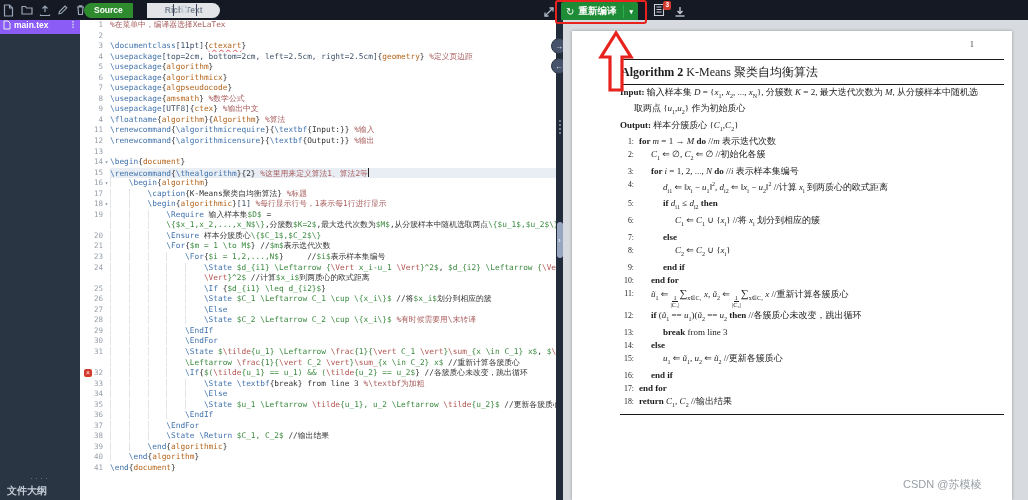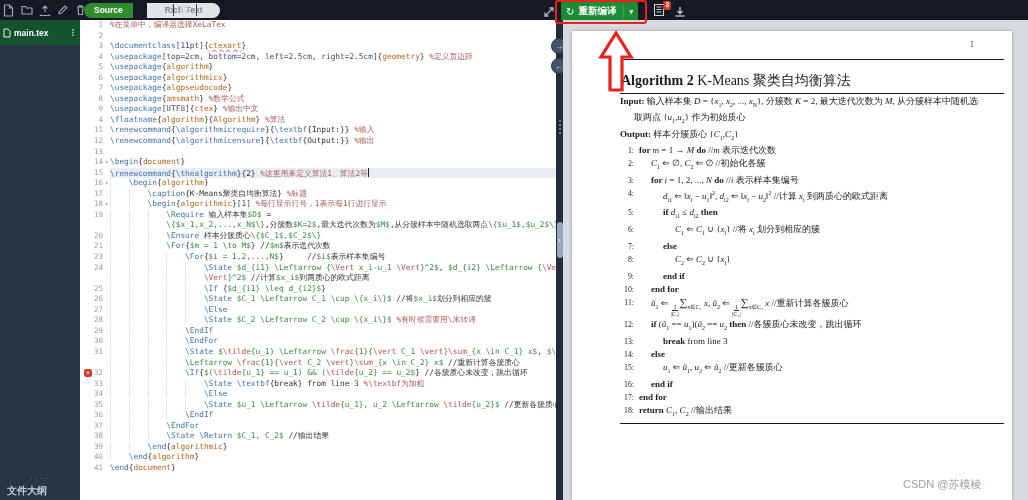--- a/index.html
+++ b/index.html
@@ -29,21 +29,21 @@
            border-radius:3px;box-sizing:border-box;pointer-events:none;z-index:9;}
   .logs{position:absolute;left:653px;top:3px;width:13px;height:15px;cursor:pointer;}
   .logs svg{stroke:#c8cfd8;fill:none;stroke-width:1.1;}
   .badge{position:absolute;right:-5px;top:-2px;background:#d43b2e;color:#fff;font-size:6.5px;font-weight:bold;
          border-radius:2px;padding:1px 2px;line-height:1;}
   .dl{position:absolute;left:674px;top:4px;cursor:pointer;}
   .dl svg{stroke:#c8cfd8;fill:none;stroke-width:1.3;}
 
   
   .tree{position:absolute;left:0;top:20px;width:80px;height:480px;background:#2a3544;}
-  .file-row{height:25px;background:#14532d;display:flex;align-items:center;color:#fff;
+  .file-row{height:14px;background:#8b5cf6;display:flex;align-items:flex-start;color:#fff;
             font-size:8.5px;font-weight:bold;padding:0 3px;gap:3px;cursor:pointer;}
   .file-row svg{stroke:#e8f2e8;fill:none;stroke-width:1;}
   .kebab{margin-left:auto;color:#dfe9df;font-size:8px;cursor:pointer;}
   .outline-handle{position:absolute;left:0;top:455px;width:100%;text-align:center;color:#6e7a8a;
                   font-size:9px;letter-spacing:2px;line-height:6px;cursor:row-resize;}
   .outline-header{position:absolute;left:7px;top:464px;color:#c3ccd6;font-size:10px;font-weight:bold;cursor:pointer;}
 
   
   .editor{position:absolute;left:80px;top:20px;width:476px;height:480px;background:#fff;overflow:hidden;}
   .code-row{display:flex;height:10.55px;}
@@ -74,22 +74,22 @@
           box-shadow:0 4px 0 #8b96a6,0 8px 0 #8b96a6,0 12px 0 #8b96a6;cursor:row-resize;}
   .d-thumb{position:absolute;left:0.5px;top:202px;width:6px;height:36px;background:#97a7c0;border-radius:3px;
            color:#fff;font-size:7px;display:flex;align-items:center;justify-content:center;cursor:pointer;}
 
   
   .pdf{position:absolute;left:563px;top:20px;width:465px;height:480px;background:#d7dade;}
   .page{position:absolute;left:9px;top:11px;width:440px;height:469px;background:#fff;
         box-shadow:0 0 3px rgba(0,0,0,.3);}
   .pagenum{position:absolute;right:38px;top:8px;font:8.5px "Liberation Serif",serif;color:#444;}
   .algo{position:absolute;left:48px;top:28px;width:384px;font-family:"Liberation Serif",serif;color:#1b1b1b;}
-  .algo-title{font-size:14px;border-top:1.6px solid #1a1a1a;border-bottom:0.8px solid #1a1a1a;
-              padding:12px 1px 3px;}
+  .algo-title{font-size:12px;border-top:1.6px solid #1a1a1a;border-bottom:0.8px solid #1a1a1a;
+              padding:4px 1px 3px;}
   .algo-body{border-bottom:1.6px solid #1a1a1a;padding:1px 0 3px;}
   .pdf-hline{font-size:9px;line-height:12.5px;}
   .pdf-hline.cont{padding-left:14px;}
   .pdf-line{font-size:9px;line-height:13px;display:flex;}
   .pl-num{flex:0 0 14px;text-align:right;margin-right:5px;font-size:7.8px;color:#222;}
   .pl-body{white-space:nowrap;}
   .algo i{font-family:"Liberation Serif",serif;}
   .algo sub{font-size:6px;}
   .algo sup{font-size:6px;}
   .sg{font-size:11px;}

